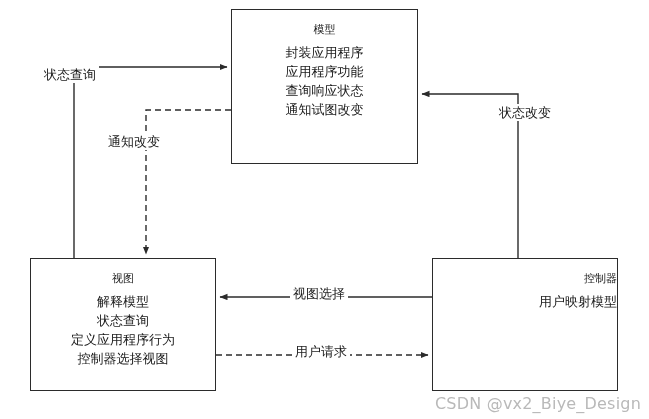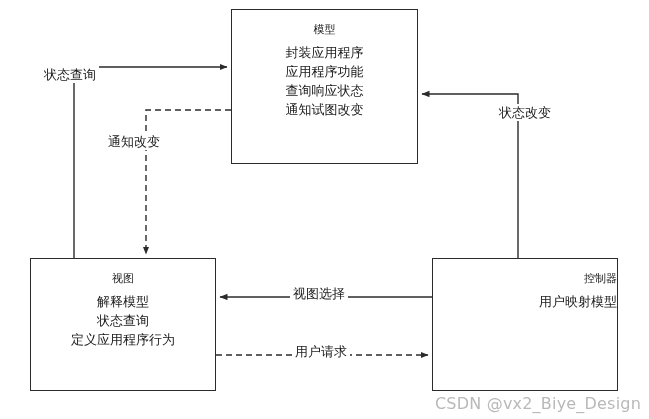--- a/index.html
+++ b/index.html
@@ -134,20 +134,21 @@
     <div class="line">应用程序功能</div>
     <div class="line">查询响应状态</div>
     <div class="line">通知试图改变</div>
   </div>
 
   <div class="box" id="box-view">
     <div class="title">视图</div>
     <div class="line">解释模型</div>
     <div class="line">状态查询</div>
     <div class="line">定义应用程序行为</div>
+    <div class="line">控制器选择视图</div>
   </div>
 
   <div class="box" id="box-controller">
     <div class="title">控制器</div>
     <div class="line">用户映射模型</div>
   </div>
 
   <div class="edge-label" id="lbl-status-query">状态查询</div>
   <div class="edge-label" id="lbl-notify-change">通知改变</div>
   <div class="edge-label" id="lbl-status-change">状态改变</div>

